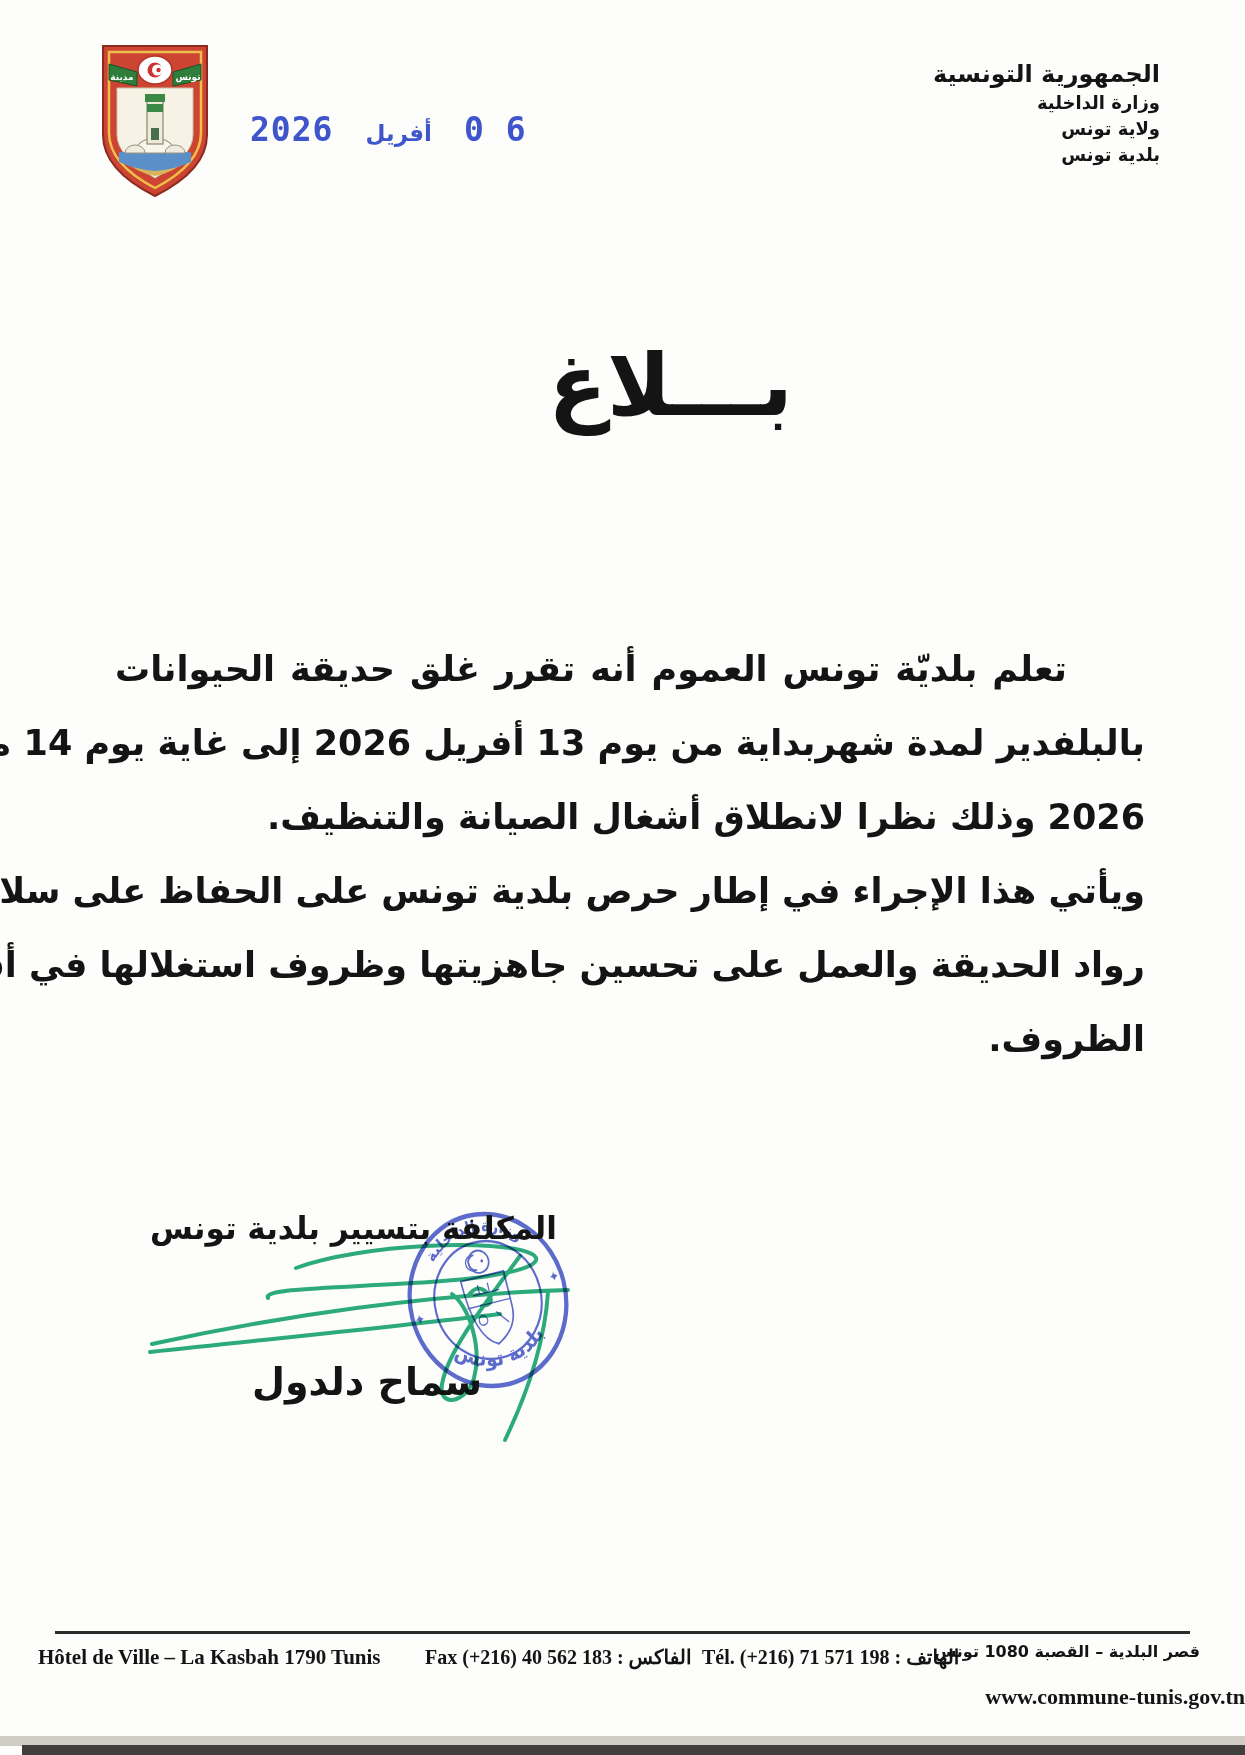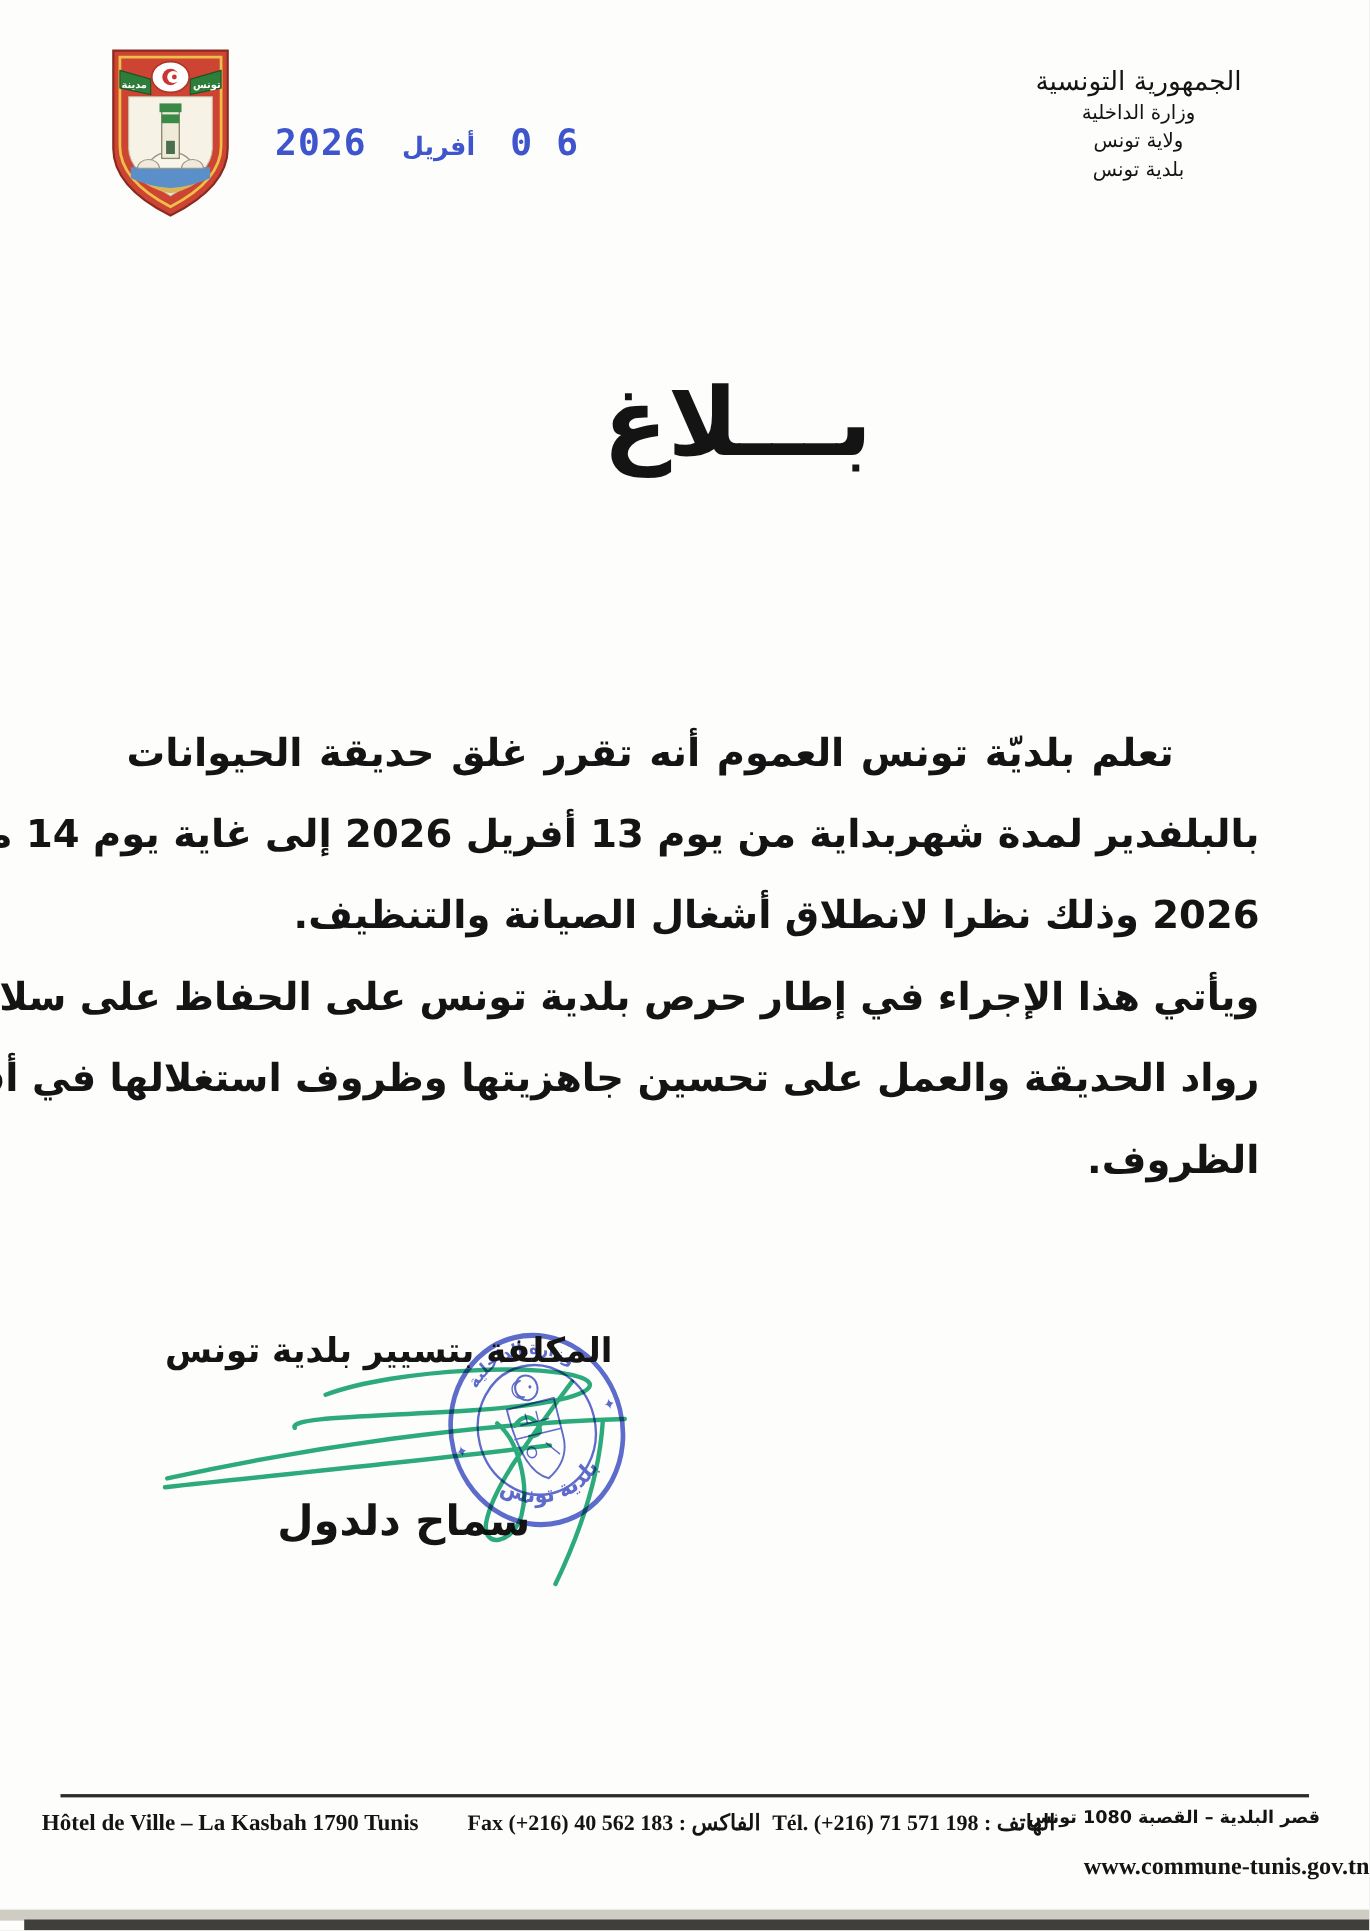--- a/index.html
+++ b/index.html
@@ -3,41 +3,41 @@
 <meta charset="utf-8">
 <style>
   html,body{margin:0;padding:0;background:#e8e8e6;}
   #page{
     position:relative;width:1245px;height:1755px;margin:0 auto;
     background:#fdfdfb;overflow:hidden;
     font-family:"DejaVu Sans",sans-serif;color:#141414;
   }
   
   .hdr-right{
-    position:absolute;right:85px;top:58px;width:250px;text-align:center;
-    direction:rtl;font-weight:400;white-space:nowrap;
+    position:absolute;right:85px;top:58px;width:250px;text-align:right;
+    direction:rtl;font-weight:700;white-space:nowrap;
   }
   .hdr-right .l1{font-size:24px;line-height:32px;}
   .hdr-right .l2{font-size:18px;line-height:26px;}
   .emblem{position:absolute;left:95px;top:40px;width:120px;height:160px;}
   .datestamp{
     position:absolute;left:250px;top:110px;width:200px;
     display:flex;align-items:baseline;gap:32px;
     color:#3f55cc;font-weight:700;white-space:nowrap;
   }
   .datestamp .yr,.datestamp .dy{font-family:"DejaVu Sans Mono",monospace;font-size:33px;letter-spacing:1px;}
   .datestamp .mo{font-size:23px;}
   
   .doc-title{
     position:absolute;left:0;right:0;top:330px;text-align:center;
     transform:translateX(48px);
     font-size:86px;font-weight:900;direction:rtl;line-height:110px;
   }
   
-  .body-block{position:absolute;left:115px;right:100px;top:648px;direction:rtl;}
+  .body-block{position:absolute;left:115px;right:100px;top:632px;direction:rtl;}
   .bline{
     font-size:35px;font-weight:700;line-height:74px;height:74px;
     text-align:justify;text-align-last:justify;white-space:nowrap;
   }
   .bline.indent{padding-right:78px;}
   .bline.open-end{text-align:left;text-align-last:right;}
   
   .sig-title{
     position:absolute;left:150px;top:1210px;z-index:3;
     font-size:31px;font-weight:700;direction:rtl;white-space:nowrap;

